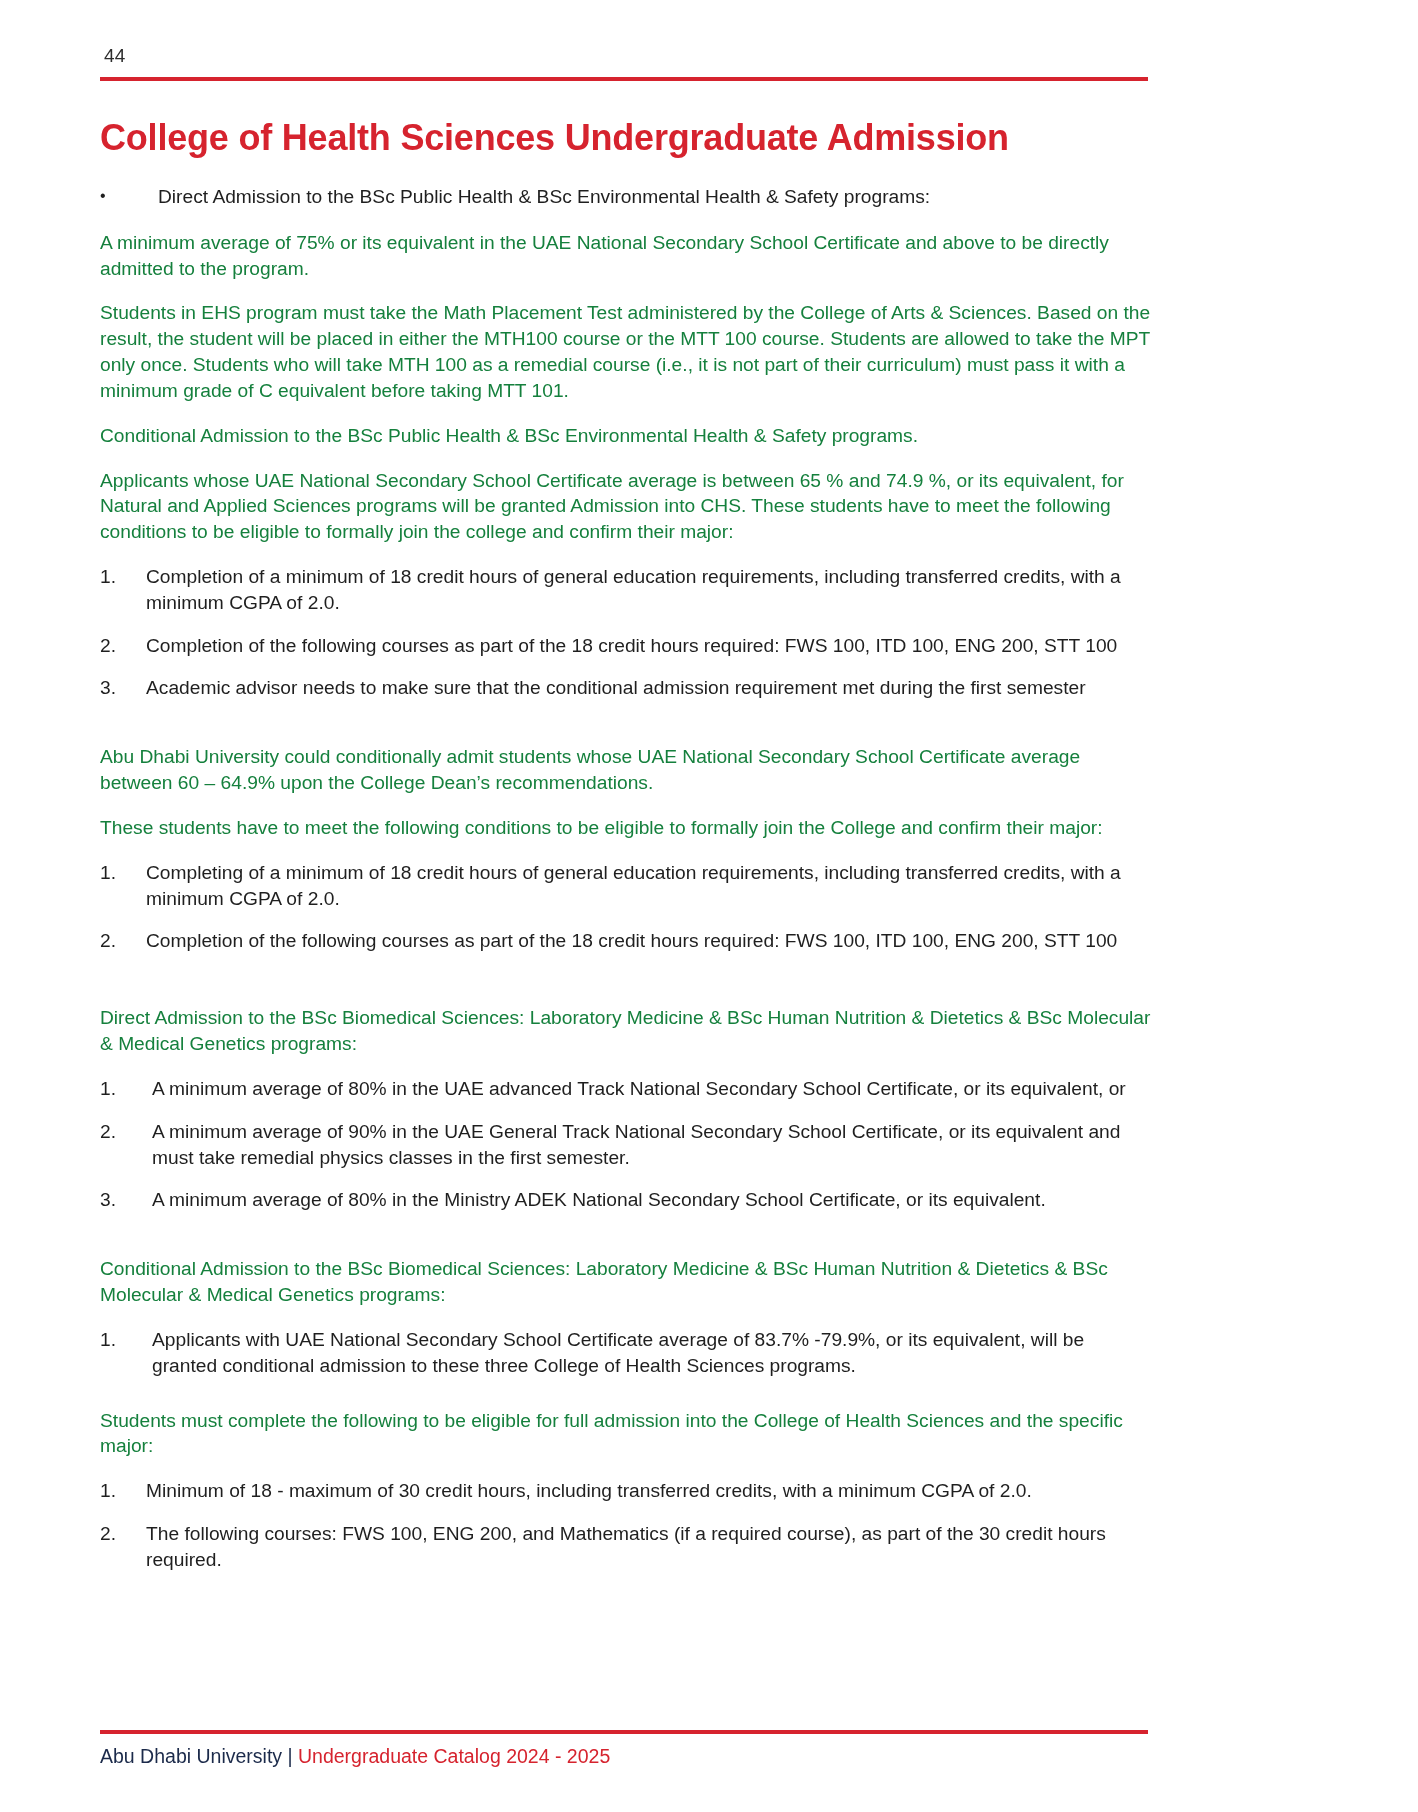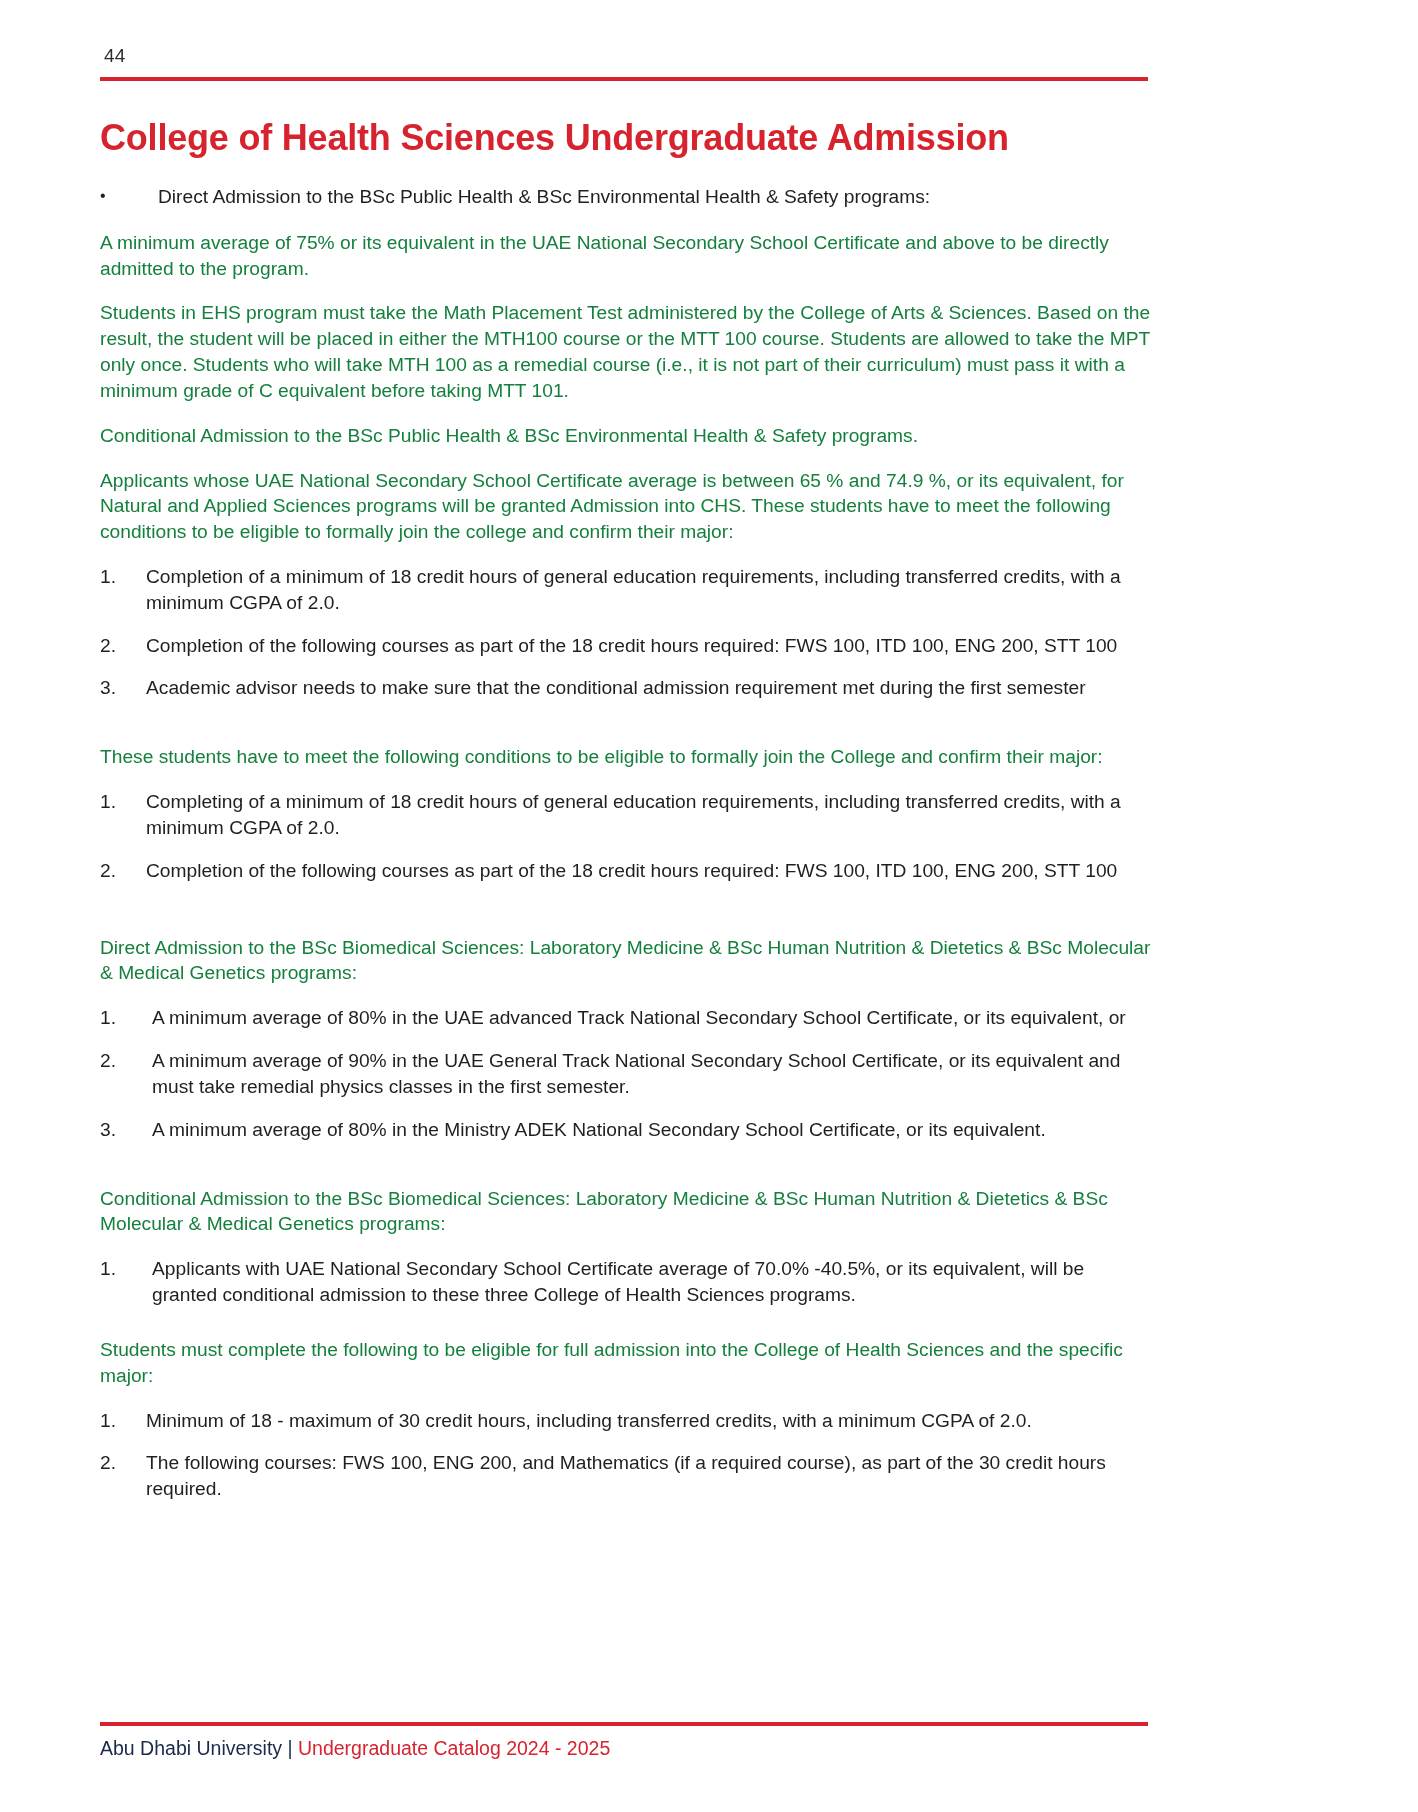--- a/index.html
+++ b/index.html
@@ -118,21 +118,21 @@
     margin-bottom: 6px;
   }
   .gap-sm { height: 12px; }
   .gap-md { height: 26px; }
   .gap-lg { height: 34px; }
 
   
   .page-footer {
     position: absolute;
     left: 100px;
-    bottom: 52px;
+    bottom: 44px;
     width: 1048px;
   }
   .footer-rule {
     height: 3.2px;
     background: #d6232e;
     width: 1048px;
   }
   .footer-text {
     margin-top: 11px;
     font-size: 19.5px;
@@ -181,20 +181,21 @@
         <span class="txt">Completion of the following courses as part of the 18 credit hours required:  FWS 100, ITD 100, ENG 200, STT 100</span>
       </li>
       <li>
         <span class="num">3.</span>
         <span class="txt">Academic advisor needs to make sure that the conditional admission requirement met during the first semester</span>
       </li>
     </ol>
 
     <div class="gap-md"></div>
 
+    <p class="para">Abu Dhabi University could conditionally admit students whose UAE National Secondary School Certificate average between 60 – 64.9% upon the College Dean’s recommendations.</p>
 
     <p class="para">These students have to meet the following conditions to be eligible to formally join the College and confirm their major:</p>
 
     <ol class="numlist list-block">
       <li>
         <span class="num">1.</span>
         <span class="txt">Completing of a minimum of 18 credit hours of general education requirements, including transferred credits, with a minimum CGPA of 2.0.</span>
       </li>
       <li>
         <span class="num">2.</span>
@@ -221,21 +222,21 @@
       </li>
     </ol>
 
     <div class="gap-md"></div>
 
     <p class="para">Conditional Admission to the BSc Biomedical Sciences: Laboratory Medicine &amp; BSc Human Nutrition &amp; Dietetics &amp; BSc Molecular &amp; Medical Genetics programs:</p>
 
     <ol class="numlist indent-wide list-block">
       <li>
         <span class="num">1.</span>
-        <span class="txt">Applicants with UAE National Secondary School Certificate average of 70.0% -40.5%, or its equivalent, will be granted conditional admission to these three College of Health Sciences programs.</span>
+        <span class="txt">Applicants with UAE National Secondary School Certificate average of 83.7% -79.9%, or its equivalent, will be granted conditional admission to these three College of Health Sciences programs.</span>
       </li>
     </ol>
 
     <div class="gap-sm"></div>
 
     <p class="para">Students must complete the following to be eligible for full admission into the College of Health Sciences and the specific major:</p>
 
     <ol class="numlist list-block">
       <li>
         <span class="num">1.</span>

